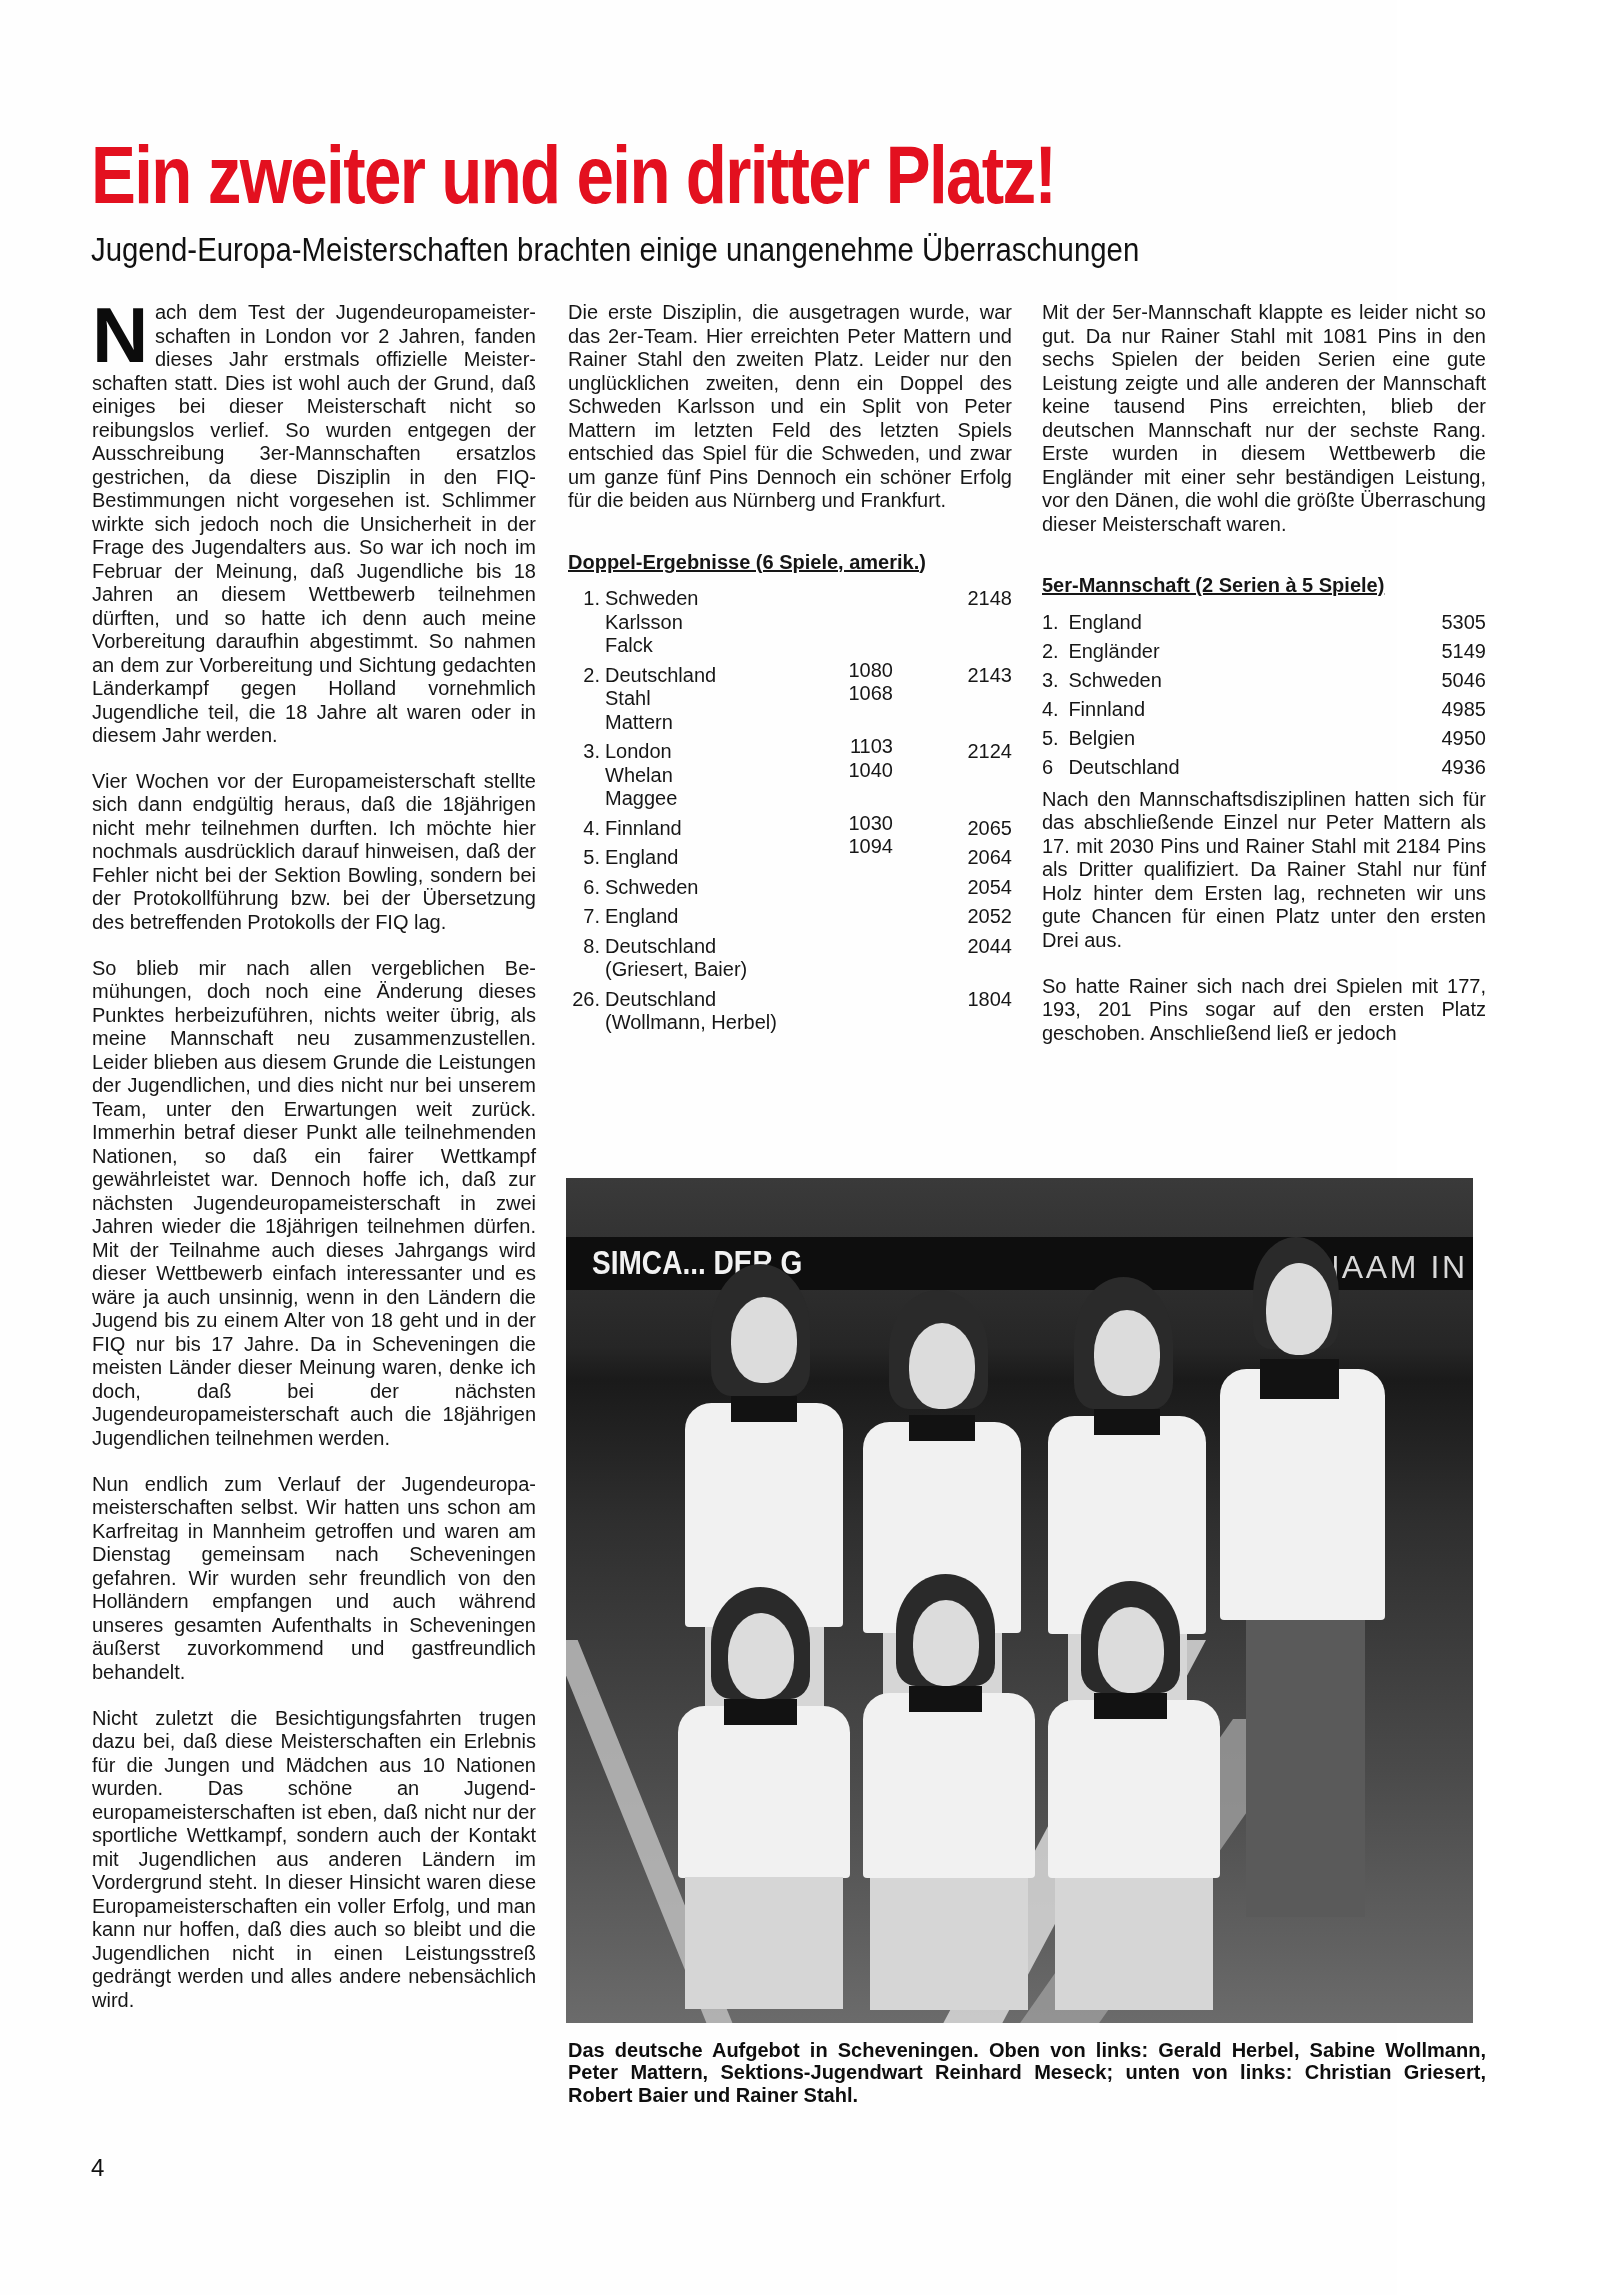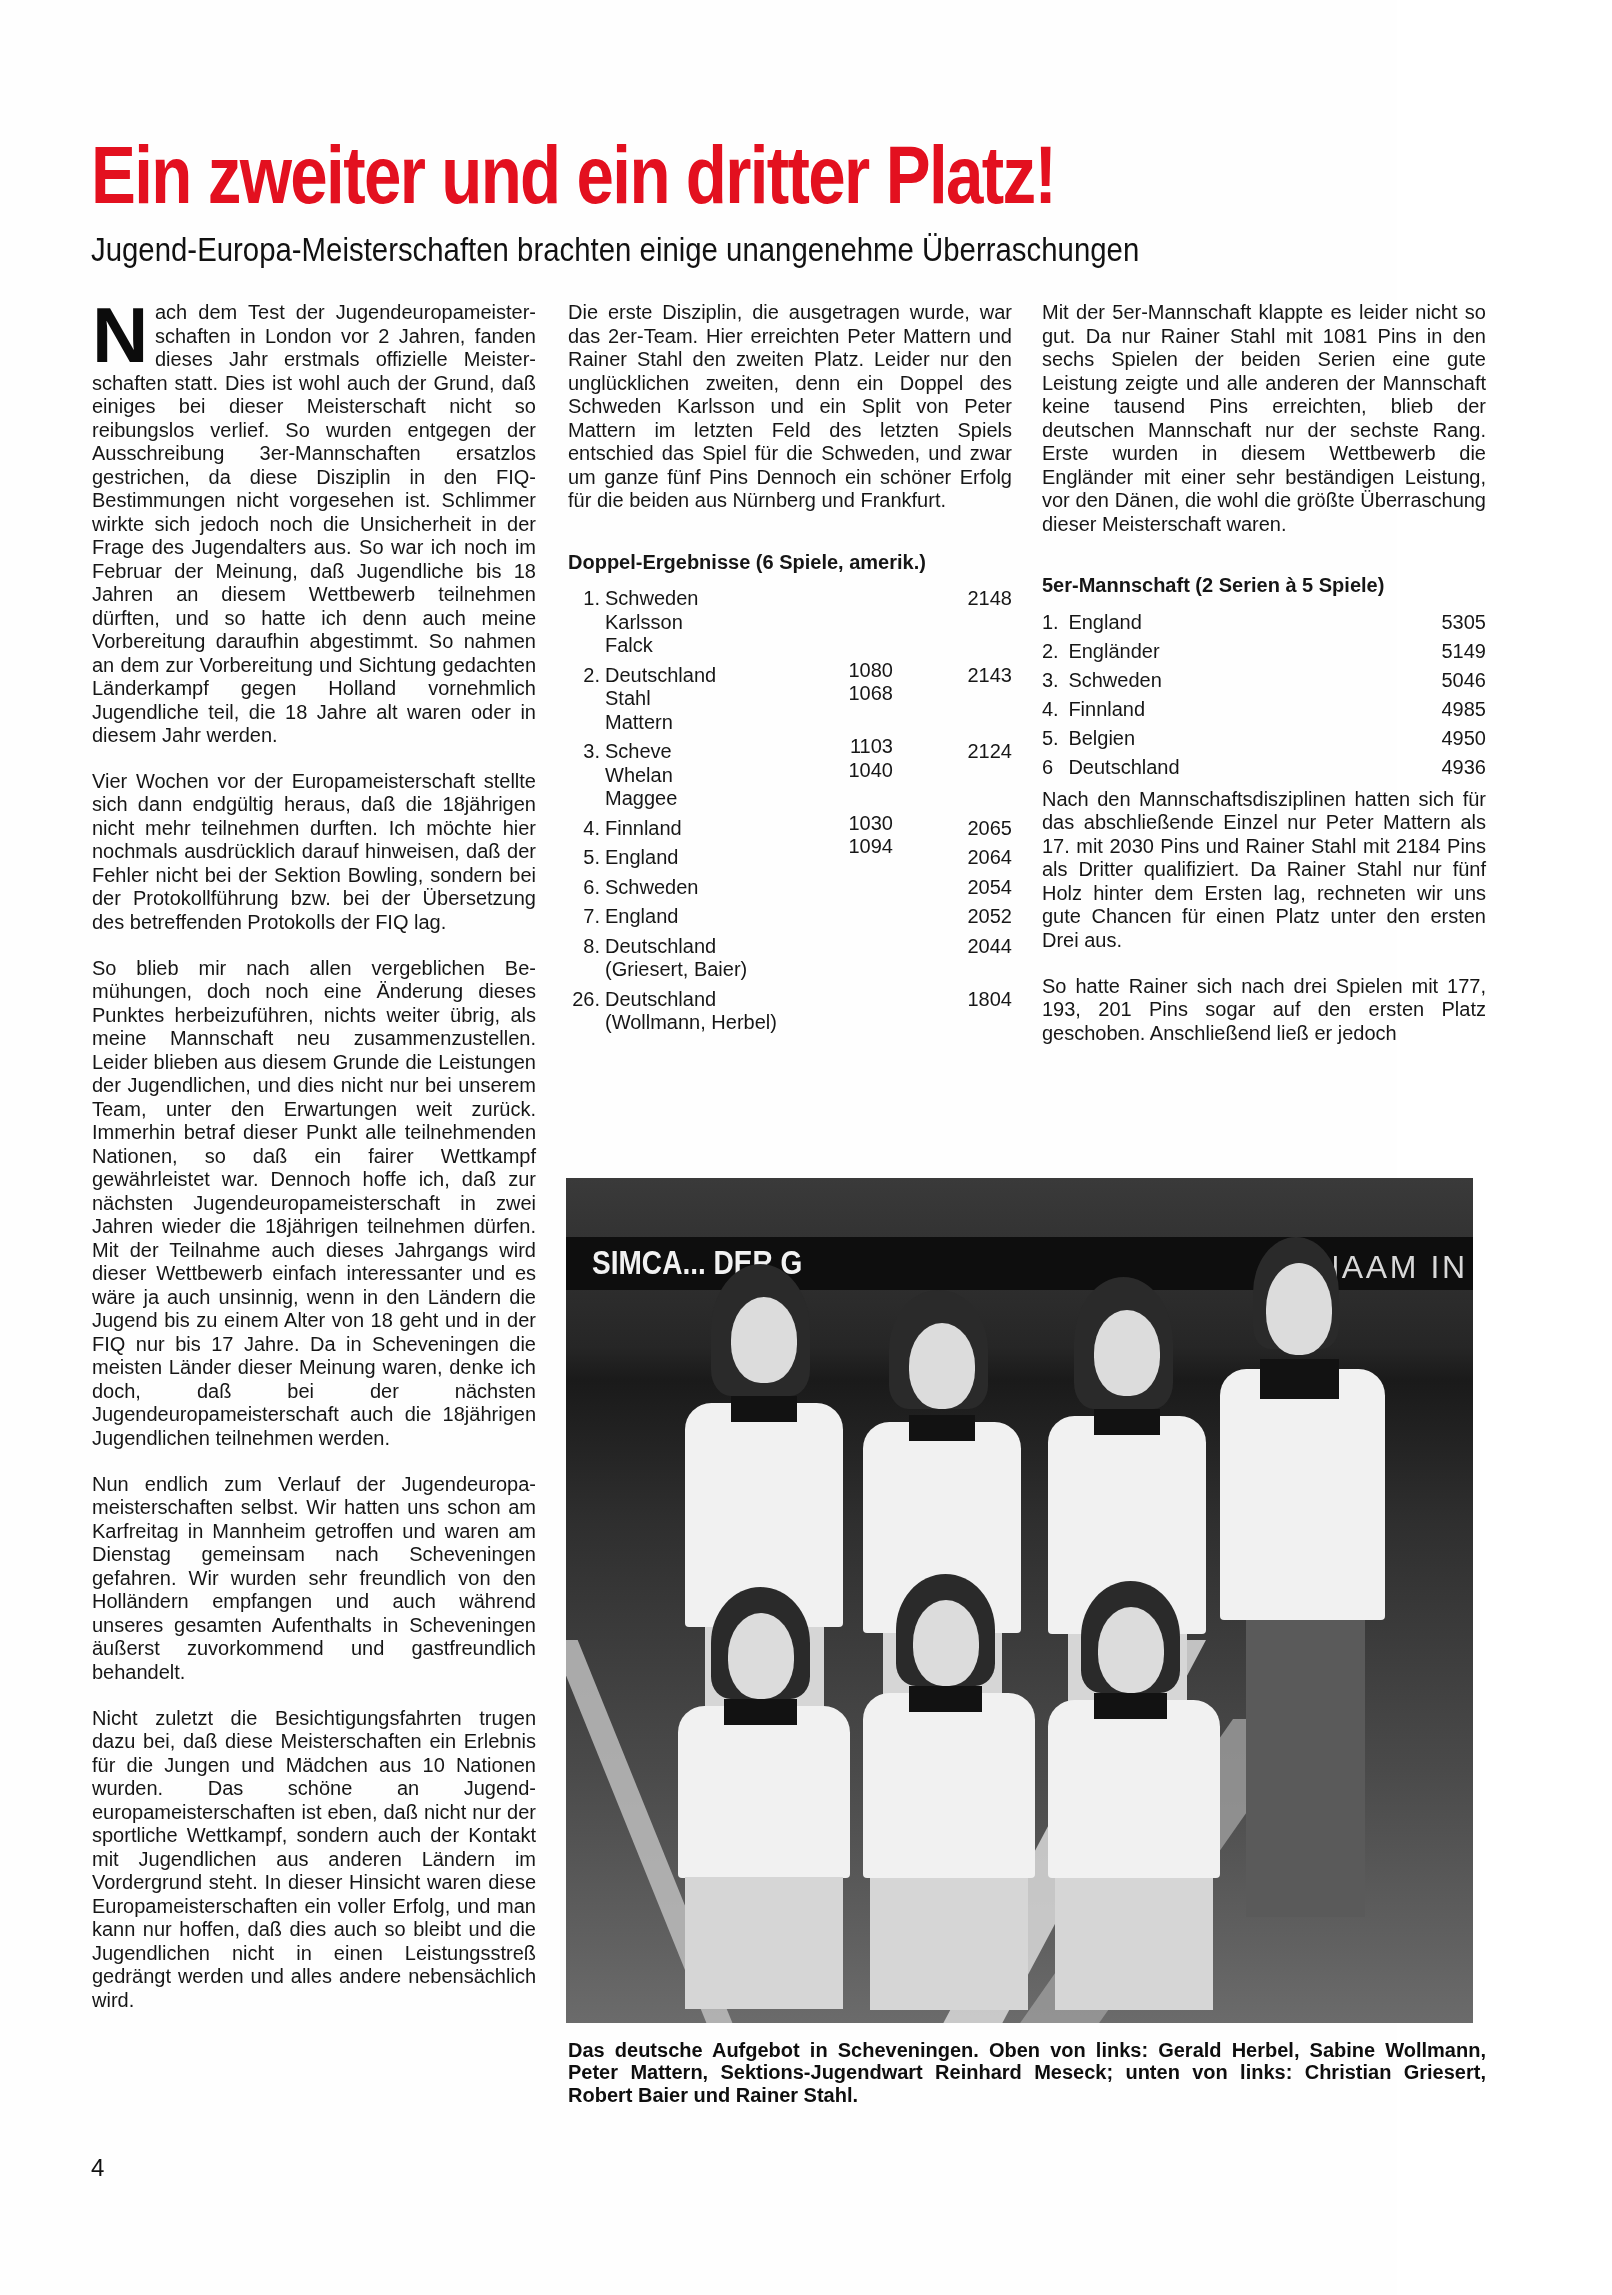--- a/index.html
+++ b/index.html
@@ -24,21 +24,21 @@
   .col p { margin: 0 0 22.4px 0; text-align: justify; hyphens: manual; }
   .col-1 { left: 92px; top: 301px; width: 444px; }
   .col-2 { left: 568px; top: 301px; width: 444px; }
   .col-3 { left: 1042px; top: 301px; width: 444px; }
 
   .dropcap {
     float: left; font-family: "Liberation Sans", sans-serif; font-weight: 700;
     font-size: 78px; line-height: 61px; margin: 4px 6.6px 0 0; color: #0c0c0c;
   }
 
-  .table-title { font-weight: 700; margin: 38px 0 13.2px 0 !important; font-size: 20px; }
+  .table-title { font-weight: 700; margin: 38px 0 13.2px 0 !important; font-size: 20px; text-decoration: underline; }
 
   .results { width: 444px; }
   .res-row { position: relative; height: 23.5px; }
   .res-rank { position: absolute; left: 0; width: 34px; text-align: right; }
   .res-name { position: absolute; left: 40px; }
   .res-sub { position: absolute; right: 0; text-align: right; margin-top: 48px; }
   .res-total { position: absolute; right: 0; text-align: right; }
   .res-group { margin-bottom: 6px; }
   .doppel .res-rank { left: 0; width: 32px; }
   .doppel .res-name { left: 37px; }
@@ -132,21 +132,21 @@
             <span class="res-sub">1103</span>
           </div>
           <div class="res-row">
             <span class="res-name">Mattern</span>
             <span class="res-sub">1040</span>
           </div>
         </div>
         <div class="res-group">
           <div class="res-row">
             <span class="res-rank">3.</span>
-            <span class="res-name">Scheve</span>
+            <span class="res-name">London</span>
             <span class="res-total">2124</span>
           </div>
           <div class="res-row">
             <span class="res-name">Whelan</span>
             <span class="res-sub">1030</span>
           </div>
           <div class="res-row">
             <span class="res-name">Maggee</span>
             <span class="res-sub">1094</span>
           </div>

